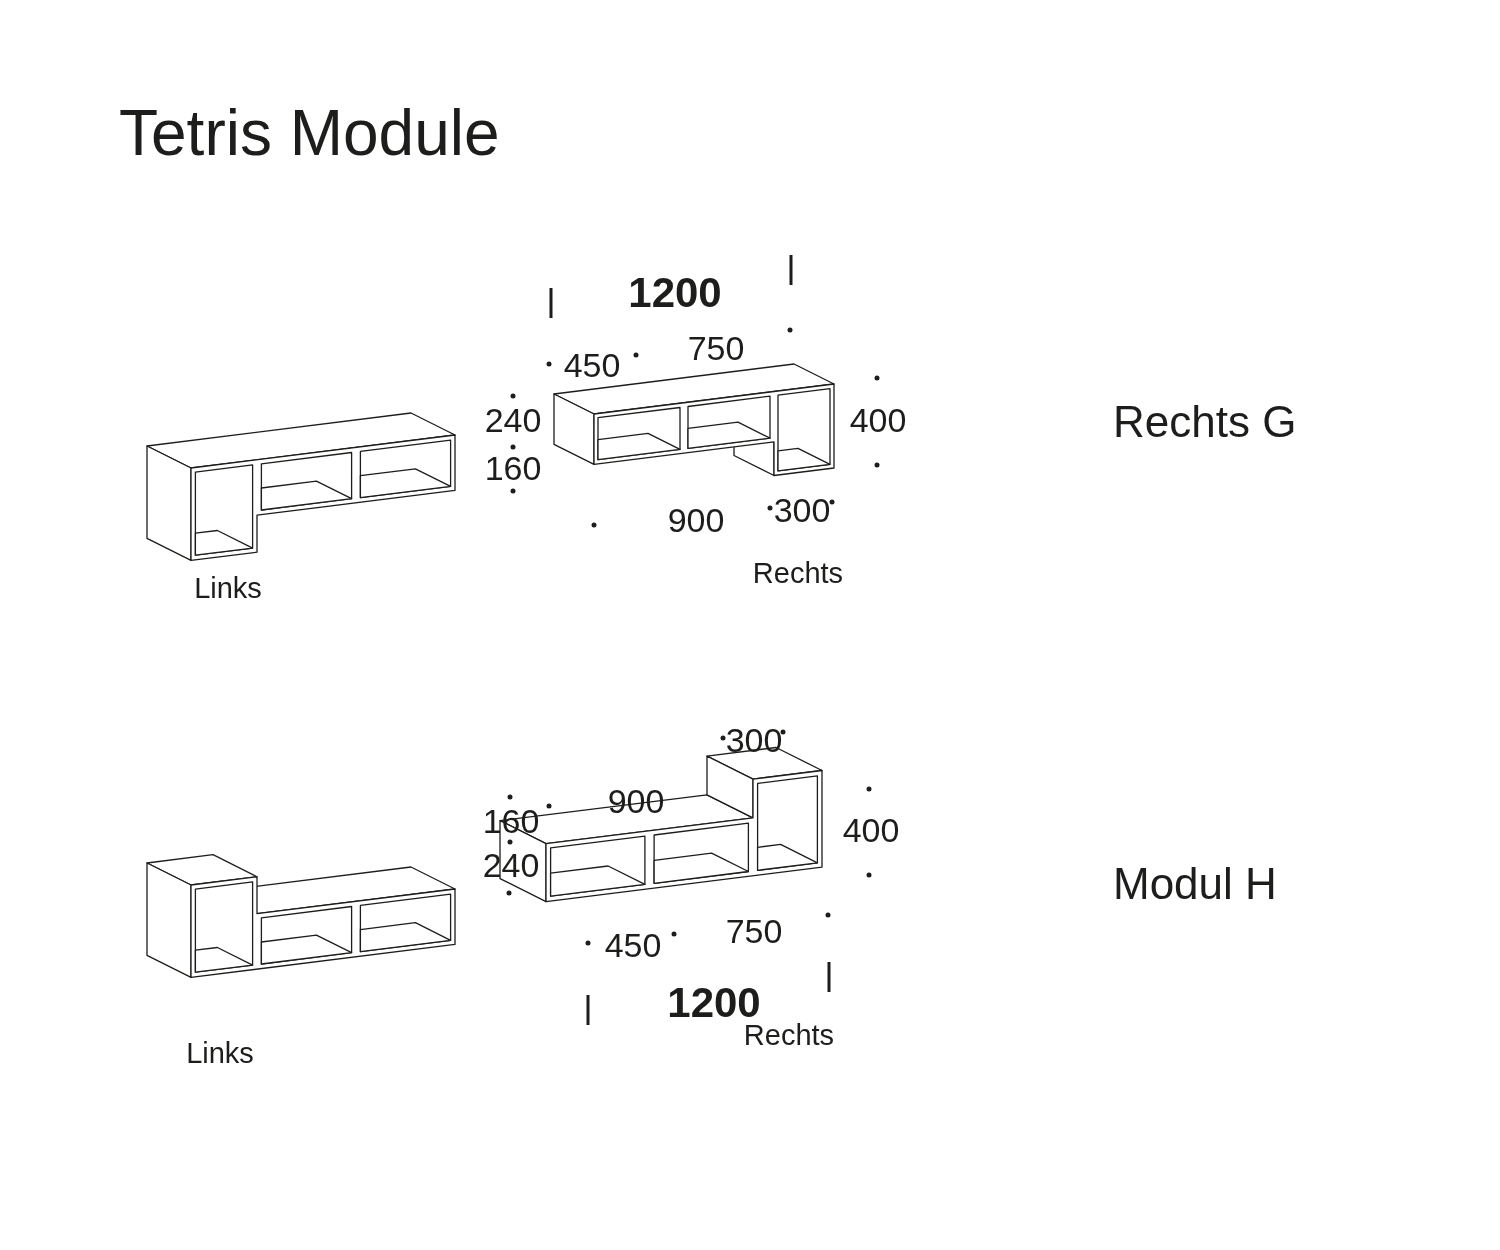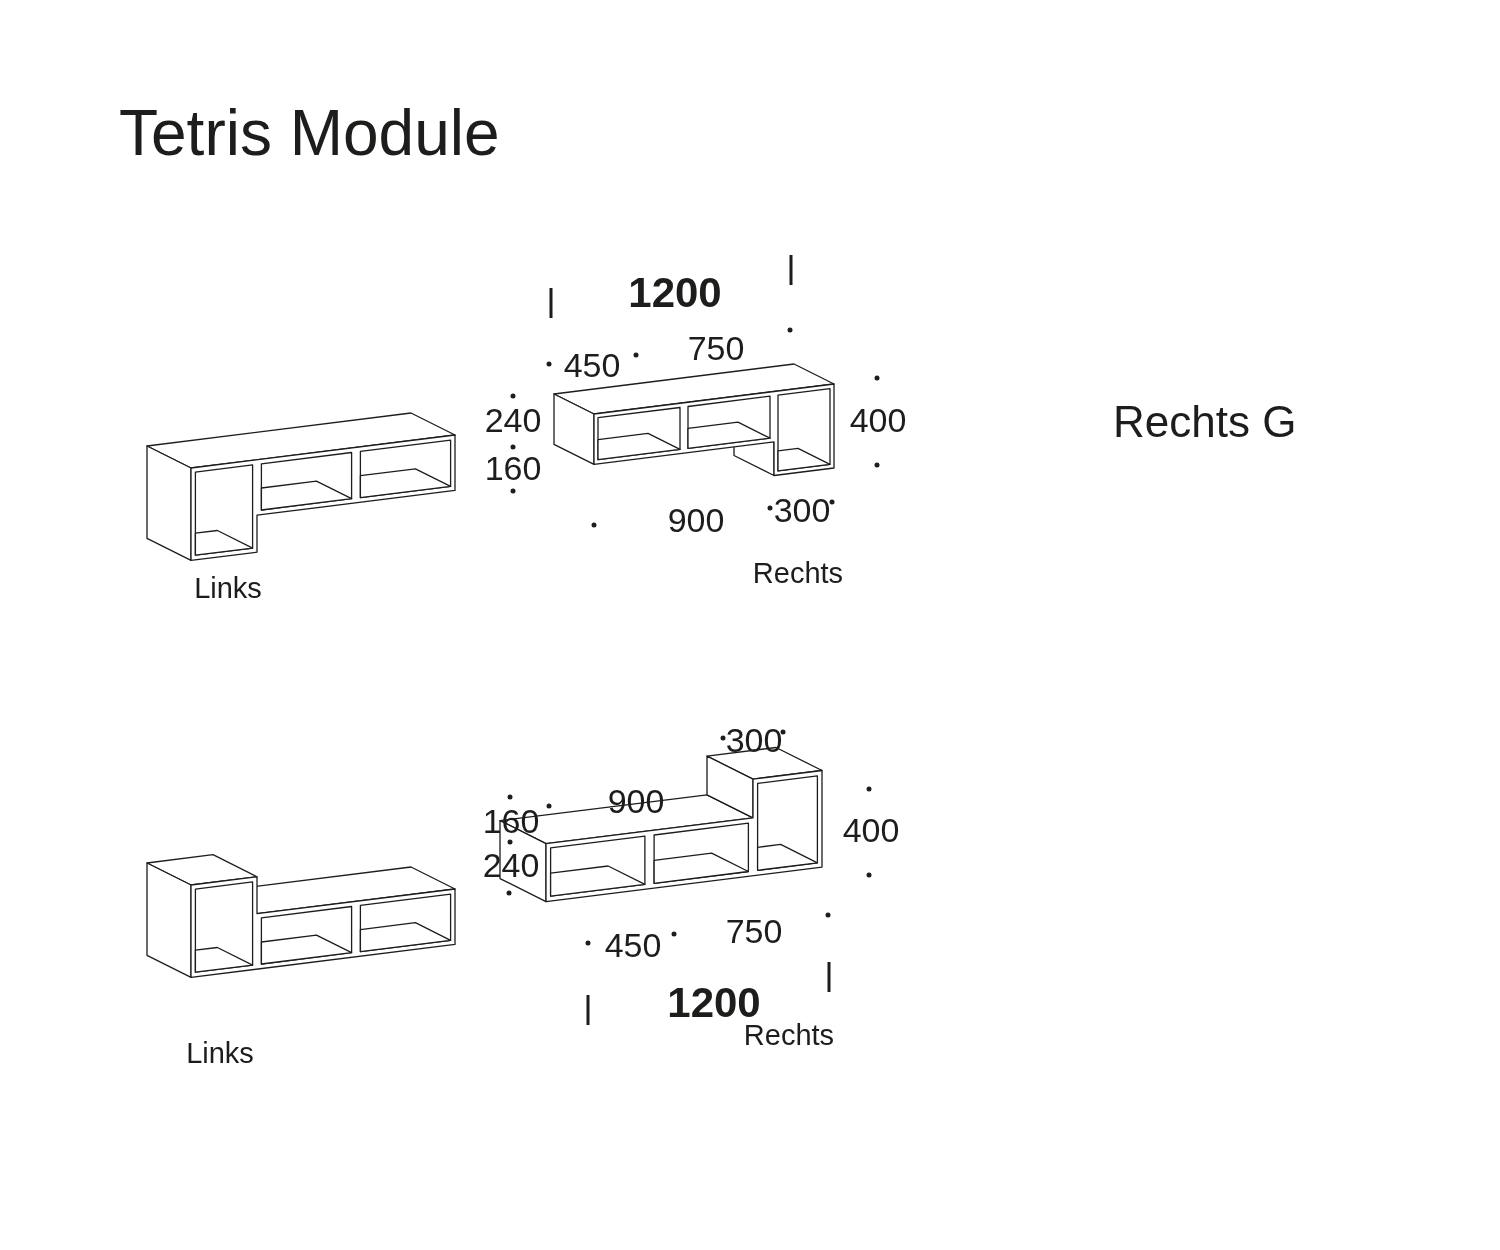--- a/index.html
+++ b/index.html
@@ -93,20 +93,21 @@
 
   <span class="dim" style="left:733px;top:721px;">300</span>
   <span class="dim" style="left:615px;top:782px;">900</span>
   <span class="dim" style="left:490px;top:802px;">160</span>
   <span class="dim" style="left:490px;top:846px;">240</span>
   <span class="dim" style="left:850px;top:811px;">400</span>
   <span class="dim" style="left:612px;top:926px;">450</span>
   <span class="dim" style="left:733px;top:912px;">750</span>
   <span class="dim bold" style="left:693px;top:979px;">1200</span>
 
+  <span class="module-label" style="top:859px;">Modul H</span>
 
 <div class="dot" style="left: 528px; top: 364px;"></div>
     <div class="dot" style="left: 615px; top: 355px;"></div>
     <div class="dot" style="left: 769px; top: 330px;"></div>
     <div class="dot" style="left: 492px; top: 396px;"></div>
     <div class="dot" style="left: 492px; top: 447px;"></div>
     <div class="dot" style="left: 492px; top: 491px;"></div>
     <div class="dot" style="left: 856px; top: 378px;"></div>
     <div class="dot" style="left: 856px; top: 465px;"></div>
     <div class="dot" style="left: 573px; top: 525px;"></div>

